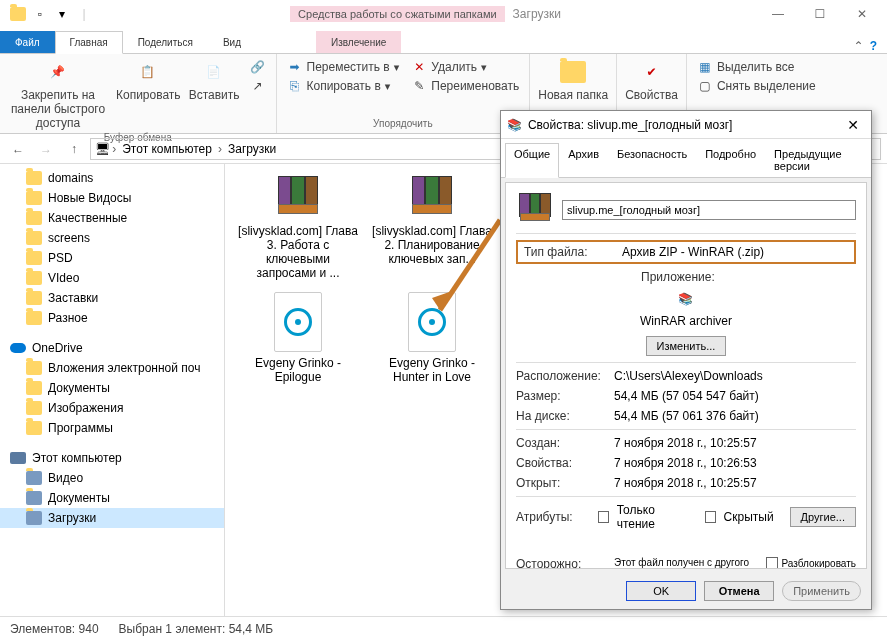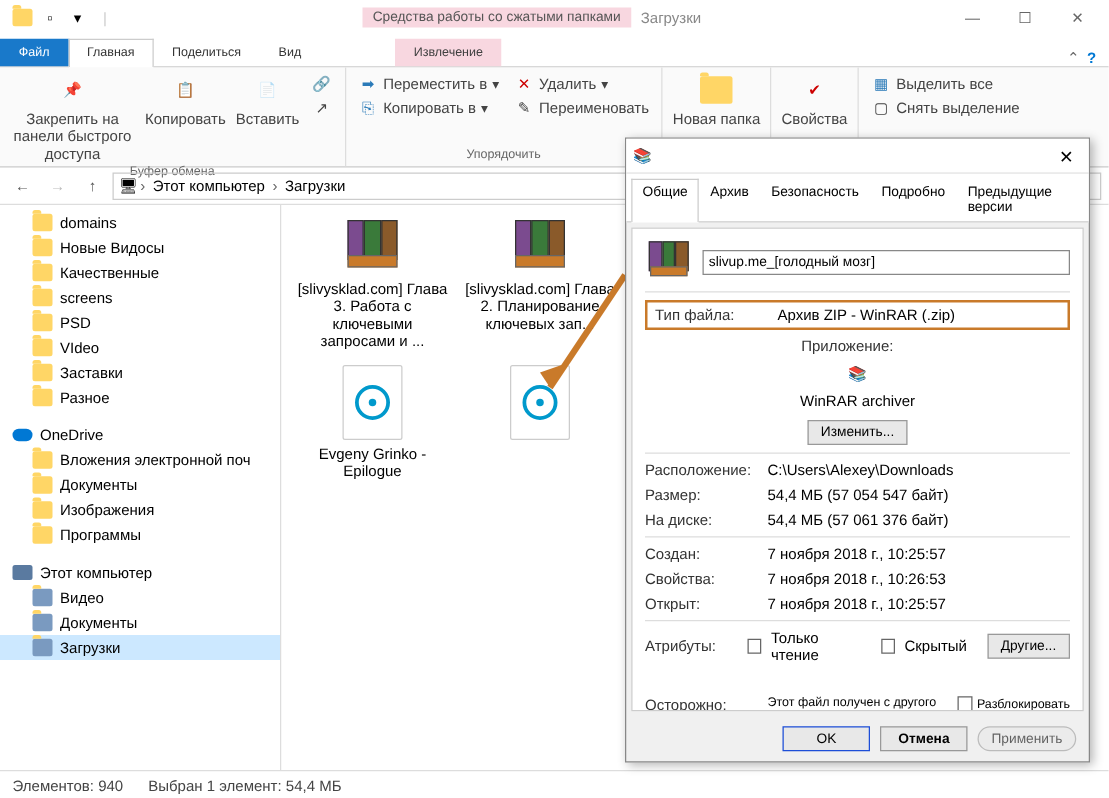--- a/index.html
+++ b/index.html
@@ -345,37 +345,39 @@
     <div class="file-item">
       <div class="audio-icon">
           <div class="audio-circle"></div>
         </div>
       <span>Evgeny Grinko - Epilogue</span>
     </div>
     <div class="file-item">
       <div class="audio-icon">
           <div class="audio-circle"></div>
         </div>
+      <span>Evgeny Grinko - Hunter in Love</span>
     </div>
   </div>
 </div>
 
 <div class="statusbar">
   <span>Элементов: 940</span>
   <span>Выбран 1 элемент: 54,4 МБ</span>
 </div>
 
 <svg class="arrow" viewBox="0 0 90 120">
   <path d="M 80 10 L 20 100" stroke="#c97a2a" stroke-width="5" fill="none"></path>
   <path d="M 20 100 L 35 80 L 12 88 Z" fill="#c97a2a"></path>
 </svg>
 
 <div class="dialog">
   <div class="dialog-title">
     <span>📚</span>
+    <span>Свойства: slivup.me_[голодный мозг]</span>
     <span class="spacer"></span>
     <span class="close">✕</span>
   </div>
   <div class="dialog-tabs">
     <div class="dtab active">Общие</div>
     <div class="dtab">Архив</div>
     <div class="dtab">Безопасность</div>
     <div class="dtab">Подробно</div>
     <div class="dtab">Предыдущие версии</div>
   </div>

